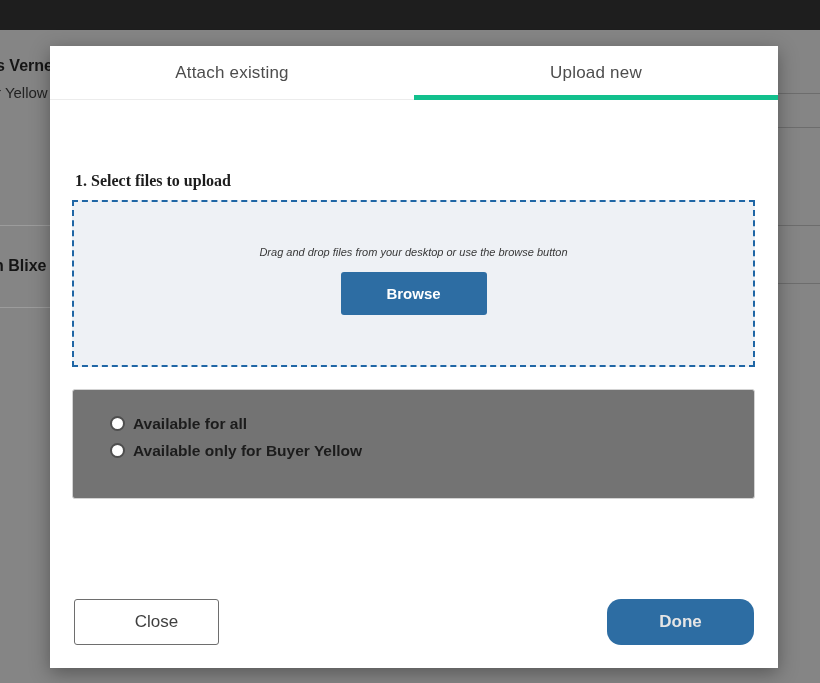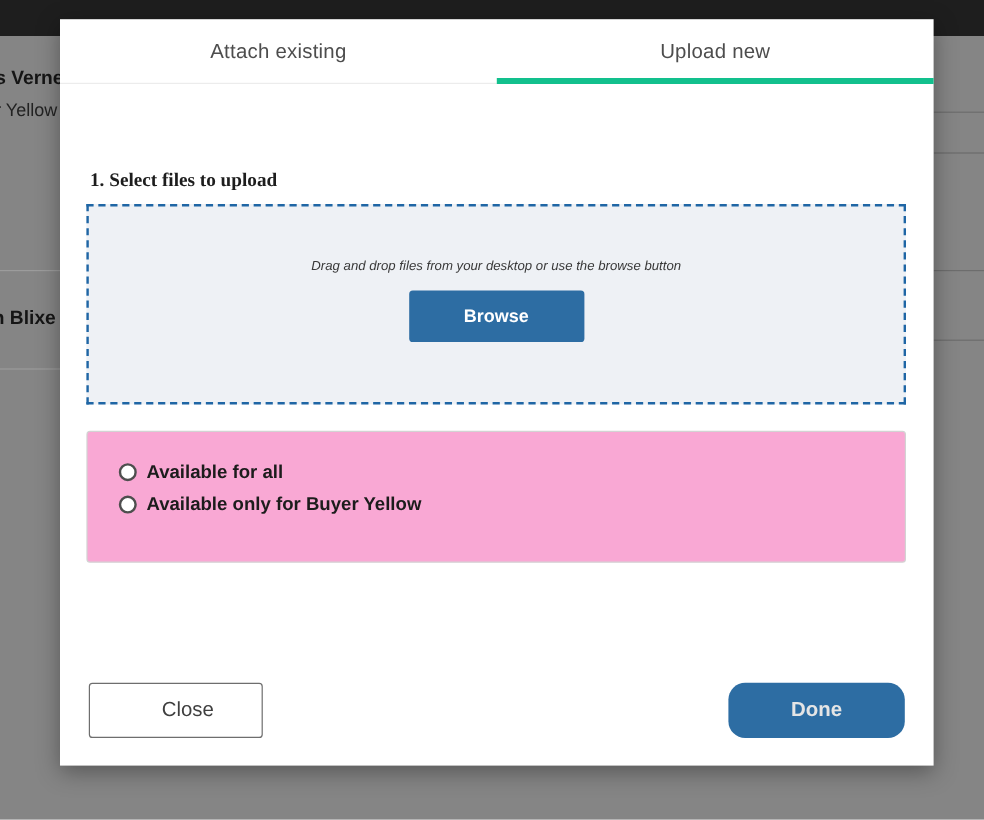--- a/index.html
+++ b/index.html
@@ -21,21 +21,21 @@
   }
   .bg-text.bold { font-weight:bold; }
   .bg-line {
     position:absolute; height:1px;
   }
   .bg-line.left  { left:0;  width:50px; background:#9c9c9c; }
   .bg-line.right { left:778px; width:42px; background:#6d6d6d; }
 
   
   .modal {
-    position:absolute; left:50px; top:16px; width:728px; height:622px;
+    position:absolute; left:50px; top:46px; width:728px; height:622px;
     background:#ffffff;
     box-shadow:0 5px 18px rgba(0,0,0,0.35);
   }
 
   
   .tabbar { position:absolute; left:0; top:0; width:100%; height:54px; display:flex; }
   .tab {
     flex:1; display:flex; align-items:center; justify-content:center;
     font-size:17px; color:#4d4d4d; cursor:pointer; position:relative;
     letter-spacing:.2px;
@@ -65,22 +65,22 @@
   .browse-btn {
     margin-top:14px; width:146px; height:43px;
     background:#2d6da3; color:#ffffff; font-weight:bold; font-size:15px;
     border:none; border-radius:3px; cursor:pointer;
     font-family:"Liberation Sans", sans-serif;
   }
 
   
   .options-box {
     position:absolute; left:22px; top:343px; width:683px; height:110px;
-    background:#f9a8d4; border:1px solid #d3d3d3; border-radius:3px;
-    padding:20px 0 0 26px;
+    background:#737373; border:1px solid #d3d3d3; border-radius:3px;
+    padding:20px 0 0 37px;
   }
   .radio-row {
     display:flex; align-items:center; height:27px; cursor:pointer;
   }
   .radio-circle {
     width:15px; height:15px; border:2px solid #4e4e4e; border-radius:50%;
     background:#ffffff; display:inline-block; flex:0 0 auto;
   }
   .radio-label {
     margin-left:8px; font-size:15.5px; font-weight:bold; color:#1c1c1c;

